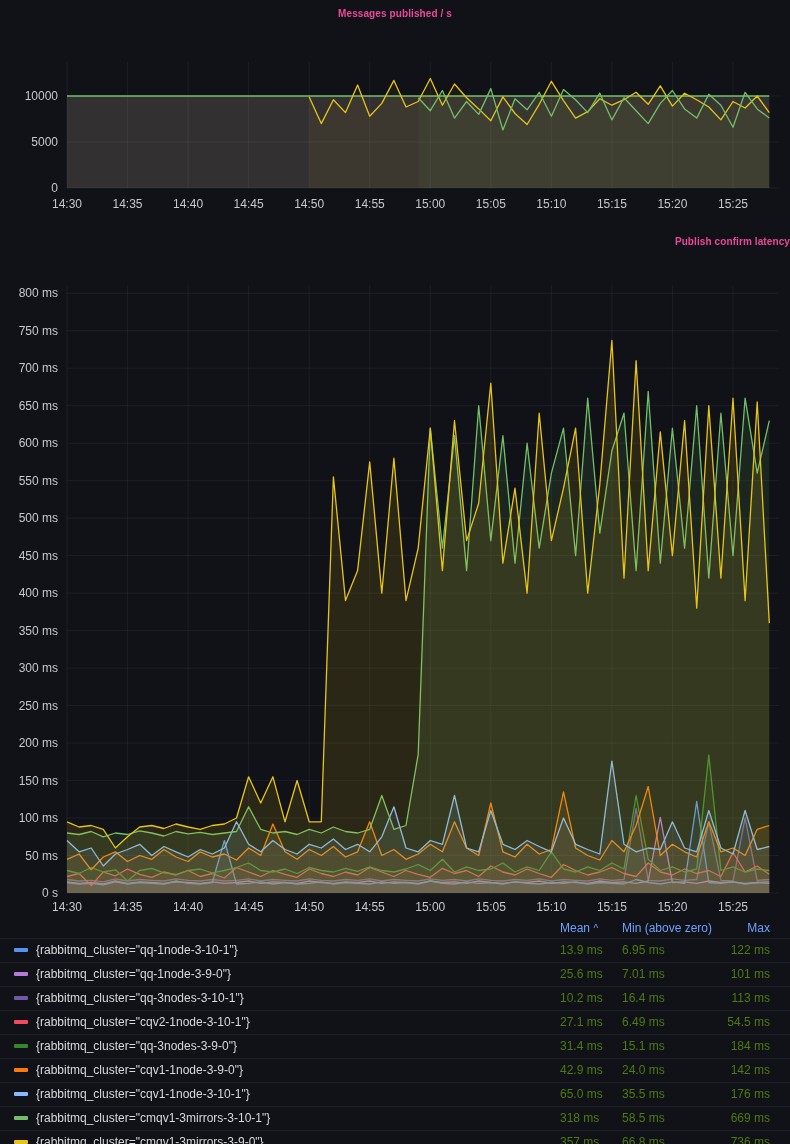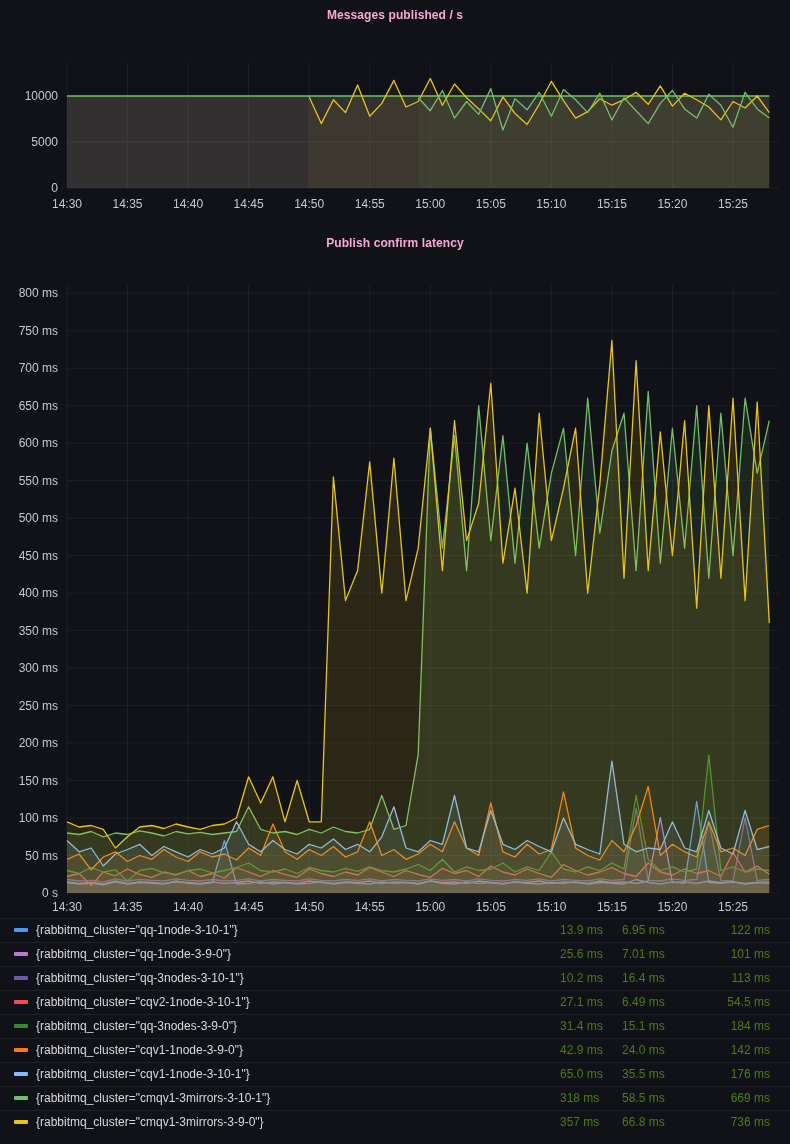--- a/index.html
+++ b/index.html
@@ -1,21 +1,21 @@
 <!DOCTYPE html>
 <html><head>
 <meta charset="utf-8">
 <style>
   html,body{margin:0;padding:0;background:#0d0e13;}
   .page{position:relative;width:790px;height:1144px;background:#111217;overflow:hidden;
         font-family:"Liberation Sans",sans-serif;}
-  .panel-title{position:absolute;left:0;width:790px;text-align:center;color:#f9a8d4;
-        font-size:12px;font-weight:600;letter-spacing:.1px;}
+  .panel-title{position:absolute;left:0;width:790px;text-align:center;color:#ec4899;
+        font-size:10px;font-weight:600;letter-spacing:.1px;}
   .t1{top:8px;}
-  .t2{top:236px;}
+  .t2{top:236px;text-align:right;}
   svg.chart{position:absolute;left:0;top:0;width:790px;height:1144px;}
   .grid{stroke:rgba(204,204,220,0.07);stroke-width:1;}
   .tick{fill:#c7c8cd;font-size:12px;font-family:"Liberation Sans",sans-serif;}
   .xtick{text-anchor:middle;}
   .ytick{text-anchor:end;}
   .legend{position:absolute;left:0;top:918px;width:790px;height:226px;overflow:hidden;
         font-size:12px;color:#d8d9da;background:#111217;}
   .lrow{display:grid;grid-template-columns:552px 62px 108px 68px;height:23px;line-height:23px;
         border-top:1px solid #1f2127;}
   .lrow.lhead{height:20px;line-height:20px;border-top:none;color:#6e9fff;}
@@ -150,20 +150,26 @@
       <path d="M67.0 859.3L79.1 854.0L91.2 869.8L103.3 857.0L115.4 851.8L127.5 861.5L139.7 855.5L151.8 859.3L163.9 849.5L176.0 857.0L188.1 861.5L200.2 851.8L212.3 857.0L224.4 854.0L236.5 860.0L248.6 848.0L260.7 855.5L272.9 824.0L285.0 851.8L297.1 859.3L309.2 849.5L321.3 855.5L333.4 846.5L345.5 857.0L357.6 851.8L369.7 821.8L381.8 855.5L393.9 849.5L406.0 859.3L418.2 854.0L430.3 844.3L442.4 851.8L454.5 821.8L466.6 848.0L478.7 855.5L490.8 803.0L502.9 851.8L515.0 857.0L527.1 844.3L539.2 854.0L551.4 849.5L563.5 791.8L575.6 848.0L587.7 855.5L599.8 860.0L611.9 840.5L624.0 851.8L636.1 825.5L648.2 786.5L660.3 855.5L672.4 844.3L684.6 851.8L696.7 857.0L708.8 821.8L720.9 851.8L733.0 848.0L745.1 855.5L757.2 829.3L769.3 825.5" fill="none" stroke="#FF780A" stroke-width="1.3" stroke-linejoin="round"></path>
       <path d="M67.0 840.5L79.1 851.8L91.2 848.0L103.3 866.0L115.4 854.0L127.5 849.5L139.7 844.3L151.8 855.5L163.9 846.5L176.0 851.8L188.1 857.0L200.2 849.5L212.3 854.0L224.4 848.0L236.5 821.8L248.6 844.3L260.7 851.8L272.9 840.5L285.0 849.5L297.1 854.0L309.2 844.3L321.3 848.0L333.4 839.0L345.5 849.5L357.6 844.3L369.7 851.8L381.8 836.8L393.9 806.8L406.0 848.0L418.2 851.8L430.3 840.5L442.4 844.3L454.5 795.5L466.6 848.0L478.7 851.8L490.8 810.5L502.9 844.3L515.0 849.5L527.1 840.5L539.2 846.5L551.4 851.8L563.5 818.0L575.6 844.3L587.7 849.5L599.8 854.0L611.9 761.1L624.0 844.3L636.1 851.8L648.2 848.0L660.3 849.5L672.4 821.8L684.6 848.0L696.7 851.8L708.8 810.5L720.9 848.0L733.0 854.0L745.1 810.5L757.2 849.5L769.3 846.5L769.3 893L67.0 893Z" fill="#8AB8FF" fill-opacity="0.1" stroke="none"></path>
       <path d="M67.0 840.5L79.1 851.8L91.2 848.0L103.3 866.0L115.4 854.0L127.5 849.5L139.7 844.3L151.8 855.5L163.9 846.5L176.0 851.8L188.1 857.0L200.2 849.5L212.3 854.0L224.4 848.0L236.5 821.8L248.6 844.3L260.7 851.8L272.9 840.5L285.0 849.5L297.1 854.0L309.2 844.3L321.3 848.0L333.4 839.0L345.5 849.5L357.6 844.3L369.7 851.8L381.8 836.8L393.9 806.8L406.0 848.0L418.2 851.8L430.3 840.5L442.4 844.3L454.5 795.5L466.6 848.0L478.7 851.8L490.8 810.5L502.9 844.3L515.0 849.5L527.1 840.5L539.2 846.5L551.4 851.8L563.5 818.0L575.6 844.3L587.7 849.5L599.8 854.0L611.9 761.1L624.0 844.3L636.1 851.8L648.2 848.0L660.3 849.5L672.4 821.8L684.6 848.0L696.7 851.8L708.8 810.5L720.9 848.0L733.0 854.0L745.1 810.5L757.2 849.5L769.3 846.5" fill="none" stroke="#8AB8FF" stroke-width="1.3" stroke-linejoin="round"></path>
       <path d="M67.0 833.0L79.1 834.5L91.2 831.5L103.3 836.8L115.4 833.0L127.5 834.5L139.7 830.8L151.8 833.0L163.9 836.0L176.0 831.5L188.1 833.8L200.2 832.3L212.3 834.5L224.4 833.0L236.5 831.5L248.6 806.8L260.7 829.3L272.9 833.0L285.0 831.5L297.1 834.5L309.2 829.3L321.3 833.0L333.4 827.0L345.5 831.5L357.6 833.0L369.7 829.3L381.8 795.5L393.9 829.3L406.0 825.5L418.2 754.3L430.3 428.2L442.4 548.1L454.5 435.7L466.6 570.6L478.7 405.7L490.8 540.6L502.9 435.7L515.0 563.1L527.1 443.2L539.2 548.1L551.4 473.2L563.5 428.2L575.6 555.6L587.7 398.2L599.8 533.1L611.9 450.7L624.0 413.2L636.1 570.6L648.2 391.5L660.3 563.1L672.4 428.2L684.6 548.1L696.7 405.7L708.8 578.1L720.9 413.2L733.0 555.6L745.1 398.2L757.2 473.2L769.3 420.7L769.3 893L67.0 893Z" fill="#73BF69" fill-opacity="0.12" stroke="none"></path>
       <path d="M67.0 833.0L79.1 834.5L91.2 831.5L103.3 836.8L115.4 833.0L127.5 834.5L139.7 830.8L151.8 833.0L163.9 836.0L176.0 831.5L188.1 833.8L200.2 832.3L212.3 834.5L224.4 833.0L236.5 831.5L248.6 806.8L260.7 829.3L272.9 833.0L285.0 831.5L297.1 834.5L309.2 829.3L321.3 833.0L333.4 827.0L345.5 831.5L357.6 833.0L369.7 829.3L381.8 795.5L393.9 829.3L406.0 825.5L418.2 754.3L430.3 428.2L442.4 548.1L454.5 435.7L466.6 570.6L478.7 405.7L490.8 540.6L502.9 435.7L515.0 563.1L527.1 443.2L539.2 548.1L551.4 473.2L563.5 428.2L575.6 555.6L587.7 398.2L599.8 533.1L611.9 450.7L624.0 413.2L636.1 570.6L648.2 391.5L660.3 563.1L672.4 428.2L684.6 548.1L696.7 405.7L708.8 578.1L720.9 413.2L733.0 555.6L745.1 398.2L757.2 473.2L769.3 420.7" fill="none" stroke="#73BF69" stroke-width="1.3" stroke-linejoin="round"></path>
       <path d="M67.0 821.8L79.1 827.0L91.2 825.5L103.3 829.3L115.4 848.0L127.5 836.8L139.7 827.0L151.8 825.5L163.9 828.5L176.0 824.0L188.1 827.0L200.2 829.3L212.3 825.5L224.4 824.0L236.5 818.0L248.6 776.8L260.7 803.0L272.9 776.8L285.0 821.8L297.1 780.5L309.2 821.8L321.3 821.8L333.4 476.9L345.5 600.6L357.6 570.6L369.7 461.9L381.8 593.1L393.9 458.2L406.0 600.6L418.2 548.1L430.3 428.2L442.4 570.6L454.5 420.7L466.6 540.6L478.7 503.2L490.8 383.2L502.9 563.1L515.0 488.2L527.1 593.1L539.2 413.2L551.4 540.6L563.5 488.2L575.6 428.2L587.7 593.1L599.8 484.4L611.9 340.5L624.0 578.1L636.1 360.7L648.2 570.6L660.3 431.9L672.4 555.6L684.6 420.7L696.7 608.1L708.8 405.7L720.9 578.1L733.0 398.2L745.1 600.6L757.2 402.0L769.3 623.1L769.3 893L67.0 893Z" fill="#E7C41A" fill-opacity="0.12" stroke="none"></path>
       <path d="M67.0 821.8L79.1 827.0L91.2 825.5L103.3 829.3L115.4 848.0L127.5 836.8L139.7 827.0L151.8 825.5L163.9 828.5L176.0 824.0L188.1 827.0L200.2 829.3L212.3 825.5L224.4 824.0L236.5 818.0L248.6 776.8L260.7 803.0L272.9 776.8L285.0 821.8L297.1 780.5L309.2 821.8L321.3 821.8L333.4 476.9L345.5 600.6L357.6 570.6L369.7 461.9L381.8 593.1L393.9 458.2L406.0 600.6L418.2 548.1L430.3 428.2L442.4 570.6L454.5 420.7L466.6 540.6L478.7 503.2L490.8 383.2L502.9 563.1L515.0 488.2L527.1 593.1L539.2 413.2L551.4 540.6L563.5 488.2L575.6 428.2L587.7 593.1L599.8 484.4L611.9 340.5L624.0 578.1L636.1 360.7L648.2 570.6L660.3 431.9L672.4 555.6L684.6 420.7L696.7 608.1L708.8 405.7L720.9 578.1L733.0 398.2L745.1 600.6L757.2 402.0L769.3 623.1" fill="none" stroke="#E7C41A" stroke-width="1.3" stroke-linejoin="round"></path>
     </svg>
 
   <div class="legend">
+    <div class="lrow lhead">
+      <div class="lc label"></div>
+      <div class="lc mean"><span>Mean</span> <span class="caret">^</span></div>
+      <div class="lc min">Min (above zero)</div>
+      <div class="lc max">Max</div>
+    </div>
 
     <div class="lrow">
       <div class="lc label"><span class="swatch" style="background: rgb(87, 148, 242);"></span><span class="lbl">{rabbitmq_cluster="qq-1node-3-10-1"}</span></div>
       <div class="lc mean val">13.9 ms</div>
       <div class="lc min val">6.95 ms</div>
       <div class="lc max val">122 ms</div>
     </div>
     <div class="lrow">
       <div class="lc label"><span class="swatch" style="background: rgb(184, 119, 217);"></span><span class="lbl">{rabbitmq_cluster="qq-1node-3-9-0"}</span></div>
       <div class="lc mean val">25.6 ms</div>

